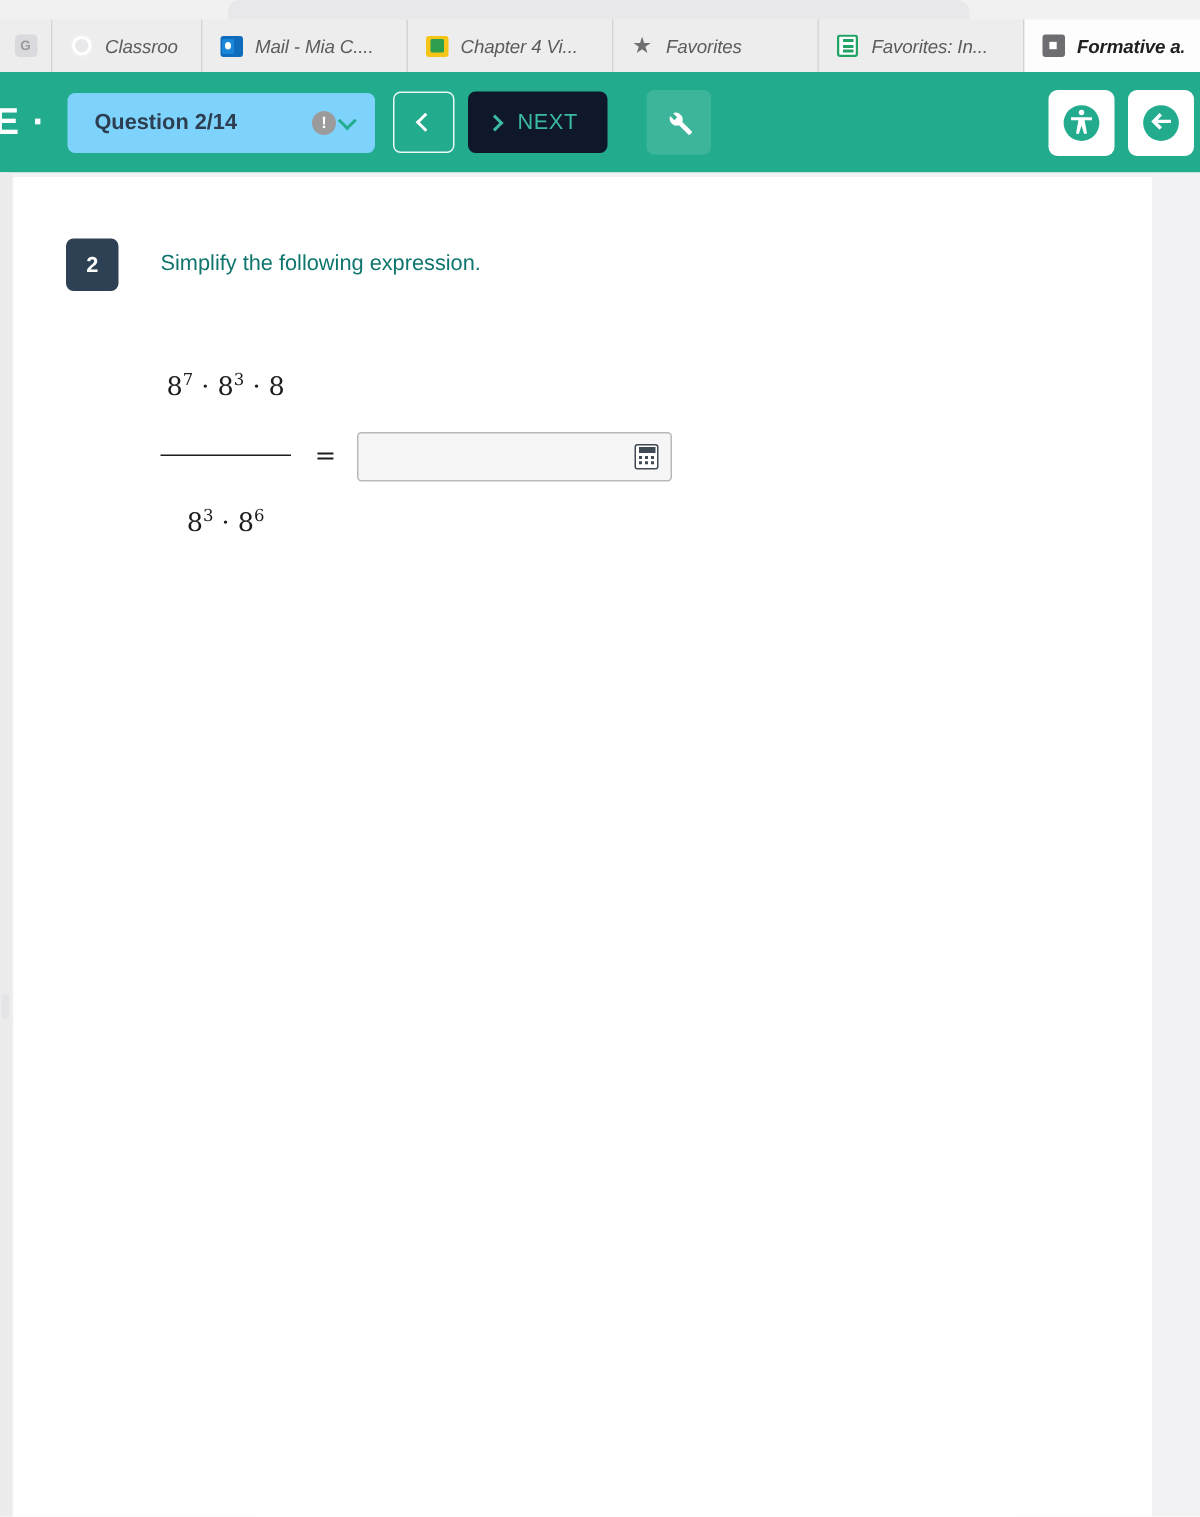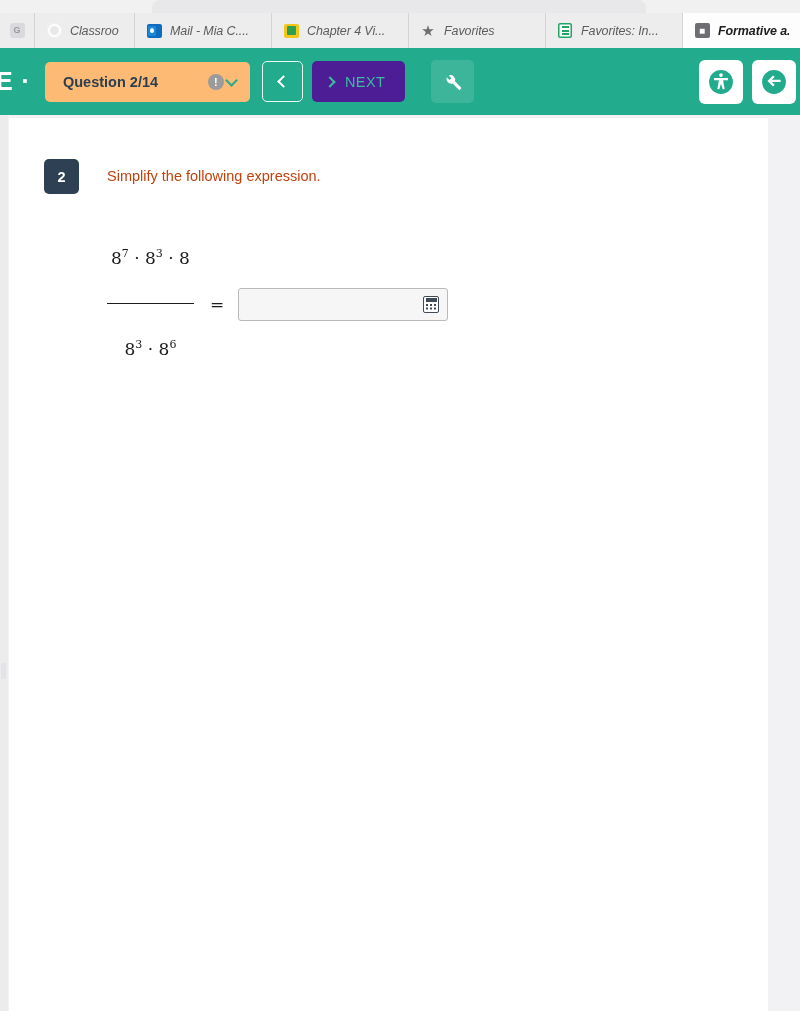--- a/index.html
+++ b/index.html
@@ -182,21 +182,21 @@
     font-weight: bold;
     letter-spacing: 1px;
     margin-left: -4px;
     padding-right: 10px;
     white-space: nowrap;
   }
   .qselect {
     margin-left: 4px;
     height: 40px;
     min-width: 205px;
-    background: #fdba74;
+    background: #7dd3fc;
     border-radius: 5px;
     display: flex;
     align-items: center;
     justify-content: space-between;
     padding: 0 14px 0 18px;
   }
   .qselect-label {
     font-size: 14.5px;
     font-weight: bold;
     color: #2c3e50;
@@ -238,21 +238,21 @@
     width: 9px; height: 9px;
     border-left: 2px solid #ffffff;
     border-bottom: 2px solid #ffffff;
     transform: rotate(45deg);
     margin-left: 3px;
   }
   .btn-next {
     margin-left: 9px;
     height: 41px;
     padding: 0 20px 0 14px;
-    background: #4c1d95;
+    background: #0f172a;
     border-radius: 5px;
     display: flex;
     align-items: center;
     gap: 11px;
   }
   .chev-right {
     width: 8px; height: 8px;
     border-right: 2px solid #3bbb9f;
     border-top: 2px solid #3bbb9f;
     transform: rotate(45deg);
@@ -328,21 +328,21 @@
     border-radius: 5px;
     color: #ffffff;
     font-size: 14.5px;
     font-weight: bold;
     display: flex;
     align-items: center;
     justify-content: center;
   }
   .qprompt {
     font-size: 14.5px;
-    color: #c2410c;
+    color: #0f766e;
     line-height: 35px;
     white-space: nowrap;
     text-align: right;
   }
 
   
   .math-row {
     position: absolute;
     top: 130px; left: 98px;
     display: flex;

